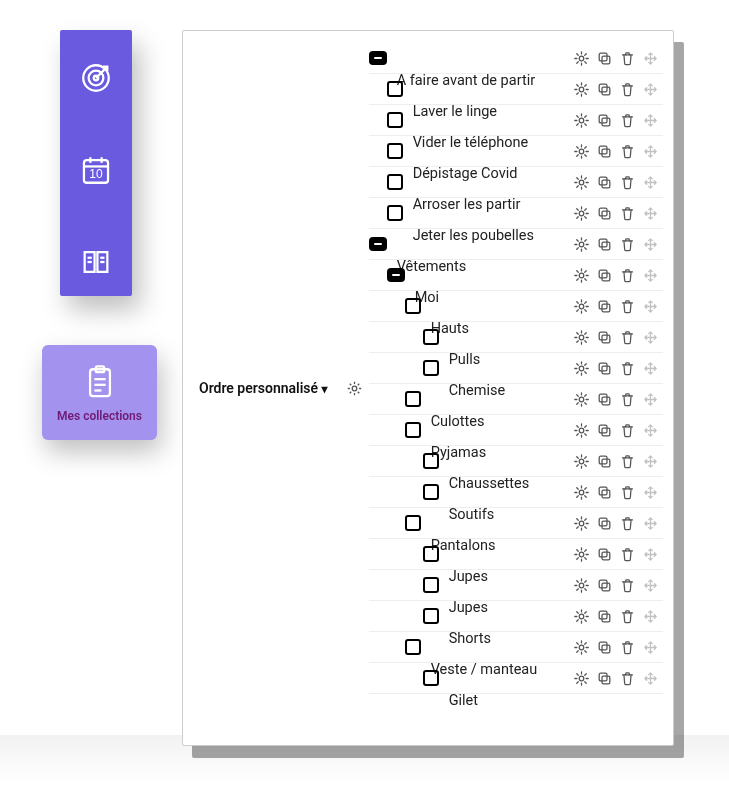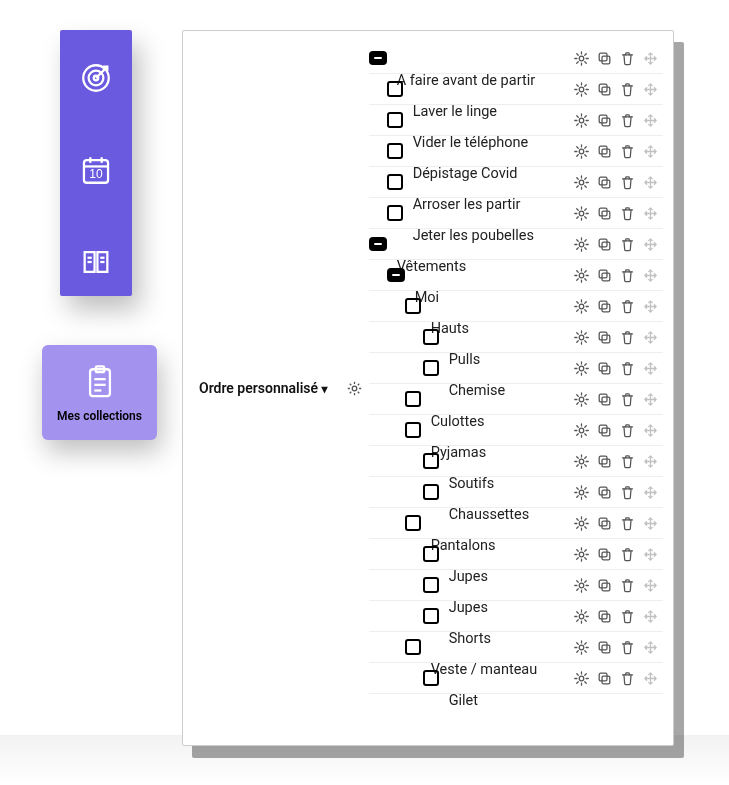--- a/index.html
+++ b/index.html
@@ -52,21 +52,21 @@
     box-shadow: 4px 12px 26px rgba(0,0,0,0.25);
     display: flex;
     flex-direction: column;
     align-items: center;
     justify-content: center;
     gap: 8px;
     cursor: pointer;
   }
   .sidebar-tab svg { stroke: #fff; }
   .sidebar-tab-label {
-    color: #000000;
+    color: #701a75;
     font-size: 12px;
     font-weight: 600;
   }
 
   
   .panel {
     position: absolute;
     left: 182px;
     top: 30px;
     width: 492px;
@@ -574,50 +574,50 @@
               <use href="#ico-move"></use>
             </svg>
           </span>
   </span>
       </div>
       <div class="row">
         <span class="indent"></span>
         <span class="indent"></span>
         <span class="indent"></span>
         <span class="checkbox"></span>
+        <span class="label">Chaussettes</span>
+        <span class="actions">
+    <span class="act">
+            <svg width="17" height="17" viewBox="0 0 24 24" fill="none" stroke="#555" stroke-width="1.8" stroke-linecap="round">
+              <use href="#ico-gear"></use>
+            </svg>
+          </span>
+    <span class="act">
+            <svg width="17" height="17" viewBox="0 0 24 24" fill="none" stroke="#555" stroke-width="1.8" stroke-linecap="round">
+              <use href="#ico-copy"></use>
+            </svg>
+          </span>
+    <span class="act">
+            <svg width="17" height="17" viewBox="0 0 24 24" fill="none" stroke="#555" stroke-width="1.8" stroke-linecap="round">
+              <use href="#ico-trash"></use>
+            </svg>
+          </span>
+    <span class="act move">
+            <svg width="17" height="17" viewBox="0 0 24 24" fill="none" stroke="#999" stroke-width="1.8" stroke-linecap="round">
+              <use href="#ico-move"></use>
+            </svg>
+          </span>
+  </span>
+      </div>
+      <div class="row">
+        <span class="indent"></span>
+        <span class="indent"></span>
+        <span class="indent"></span>
+        <span class="checkbox"></span>
         <span class="label">Soutifs</span>
-        <span class="actions">
-    <span class="act">
-            <svg width="17" height="17" viewBox="0 0 24 24" fill="none" stroke="#555" stroke-width="1.8" stroke-linecap="round">
-              <use href="#ico-gear"></use>
-            </svg>
-          </span>
-    <span class="act">
-            <svg width="17" height="17" viewBox="0 0 24 24" fill="none" stroke="#555" stroke-width="1.8" stroke-linecap="round">
-              <use href="#ico-copy"></use>
-            </svg>
-          </span>
-    <span class="act">
-            <svg width="17" height="17" viewBox="0 0 24 24" fill="none" stroke="#555" stroke-width="1.8" stroke-linecap="round">
-              <use href="#ico-trash"></use>
-            </svg>
-          </span>
-    <span class="act move">
-            <svg width="17" height="17" viewBox="0 0 24 24" fill="none" stroke="#999" stroke-width="1.8" stroke-linecap="round">
-              <use href="#ico-move"></use>
-            </svg>
-          </span>
-  </span>
-      </div>
-      <div class="row">
-        <span class="indent"></span>
-        <span class="indent"></span>
-        <span class="indent"></span>
-        <span class="checkbox"></span>
-        <span class="label">Chaussettes</span>
         <span class="actions">
     <span class="act">
             <svg width="17" height="17" viewBox="0 0 24 24" fill="none" stroke="#555" stroke-width="1.8" stroke-linecap="round">
               <use href="#ico-gear"></use>
             </svg>
           </span>
     <span class="act">
             <svg width="17" height="17" viewBox="0 0 24 24" fill="none" stroke="#555" stroke-width="1.8" stroke-linecap="round">
               <use href="#ico-copy"></use>
             </svg>

